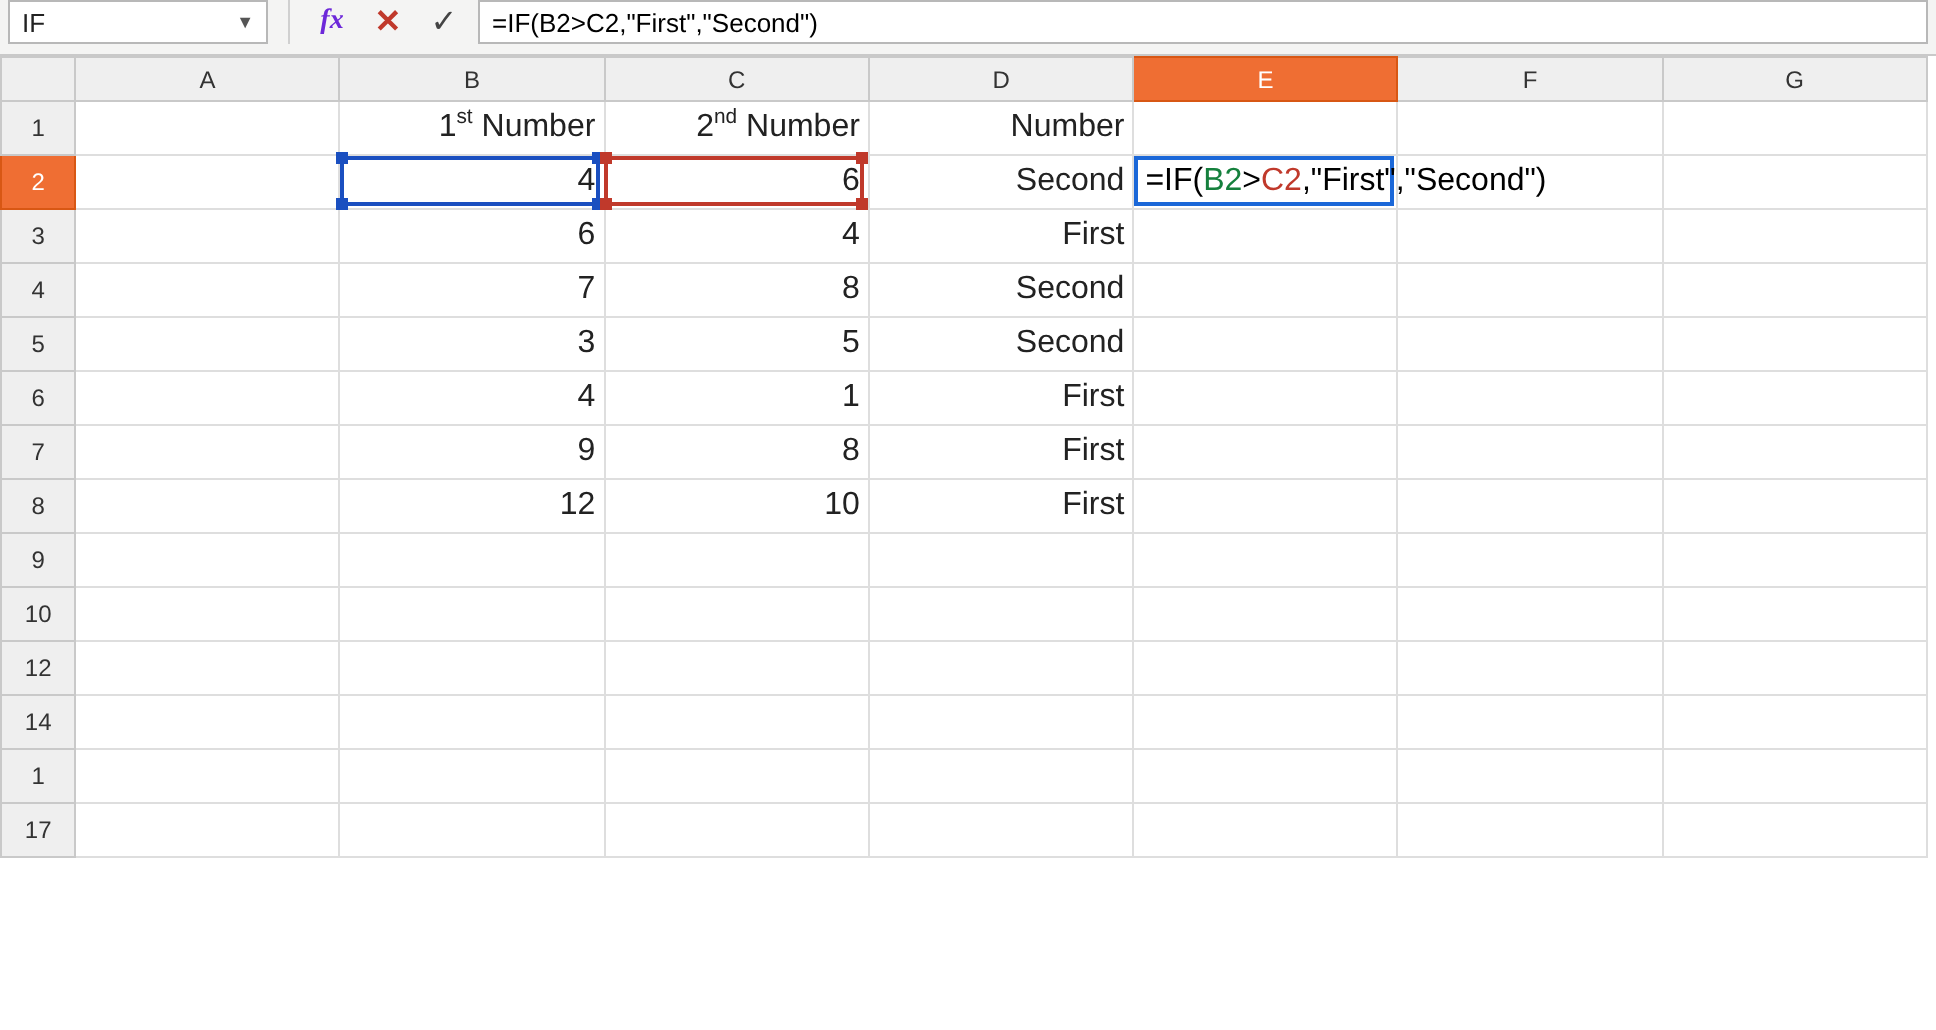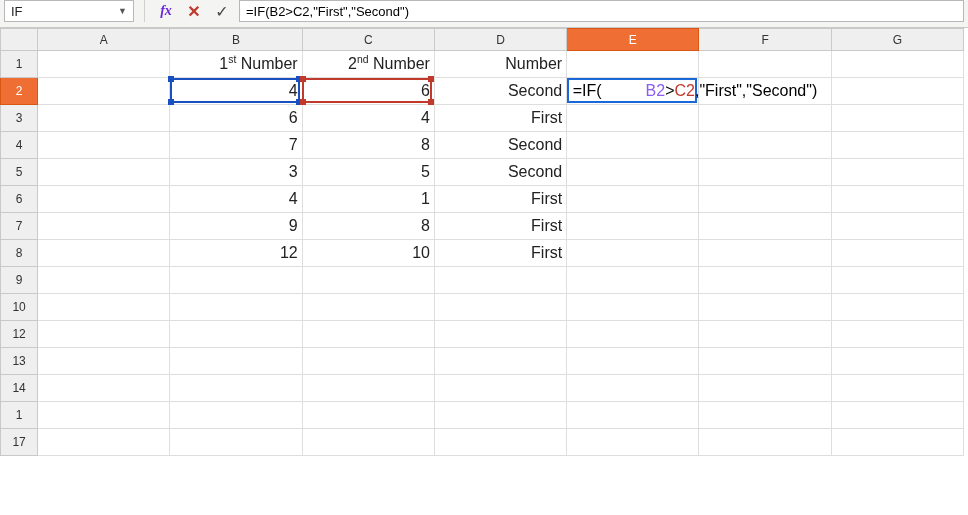--- a/index.html
+++ b/index.html
@@ -142,21 +142,21 @@
     pointer-events: none;
   }
   .e2-content {
     position: absolute;
     font-size: 16px;
     font-family: inherit;
     white-space: nowrap;
     padding: 2px 4px;
     pointer-events: none;
   }
-  .e2-content .t-blue { color: #8b5cf6; margin-left: 44px; }
+  .e2-content .t-blue { color: #15803d; }
   .e2-content .t-red  { color: #c0392b; }
   .e2-content .t-blk  { color: #000; margin-top: 40px; }
 </style>
 </head>
 <body>
 
 <div class="formula-bar">
   <div class="name-box">
     <span>IF</span>
     <span class="dd">▼</span>
@@ -303,30 +303,20 @@
           <th class="rowhdr">12</th>
           <td class="cell" id="cell-A12"></td>
           <td class="cell" id="cell-B12"></td>
           <td class="cell" id="cell-C12"></td>
           <td class="cell" id="cell-D12"></td>
           <td class="cell" id="cell-E12"></td>
           <td class="cell" id="cell-F12"></td>
           <td class="cell" id="cell-G12"></td>
         </tr>
         <tr>
-          <th class="rowhdr">13</th>
-          <td class="cell" id="cell-A13"></td>
-          <td class="cell" id="cell-B13"></td>
-          <td class="cell" id="cell-C13"></td>
-          <td class="cell" id="cell-D13"></td>
-          <td class="cell" id="cell-E13"></td>
-          <td class="cell" id="cell-F13"></td>
-          <td class="cell" id="cell-G13"></td>
-        </tr>
-        <tr>
           <th class="rowhdr">14</th>
           <td class="cell" id="cell-A14"></td>
           <td class="cell" id="cell-B14"></td>
           <td class="cell" id="cell-C14"></td>
           <td class="cell" id="cell-D14"></td>
           <td class="cell" id="cell-E14"></td>
           <td class="cell" id="cell-F14"></td>
           <td class="cell" id="cell-G14"></td>
         </tr>
         <tr>

